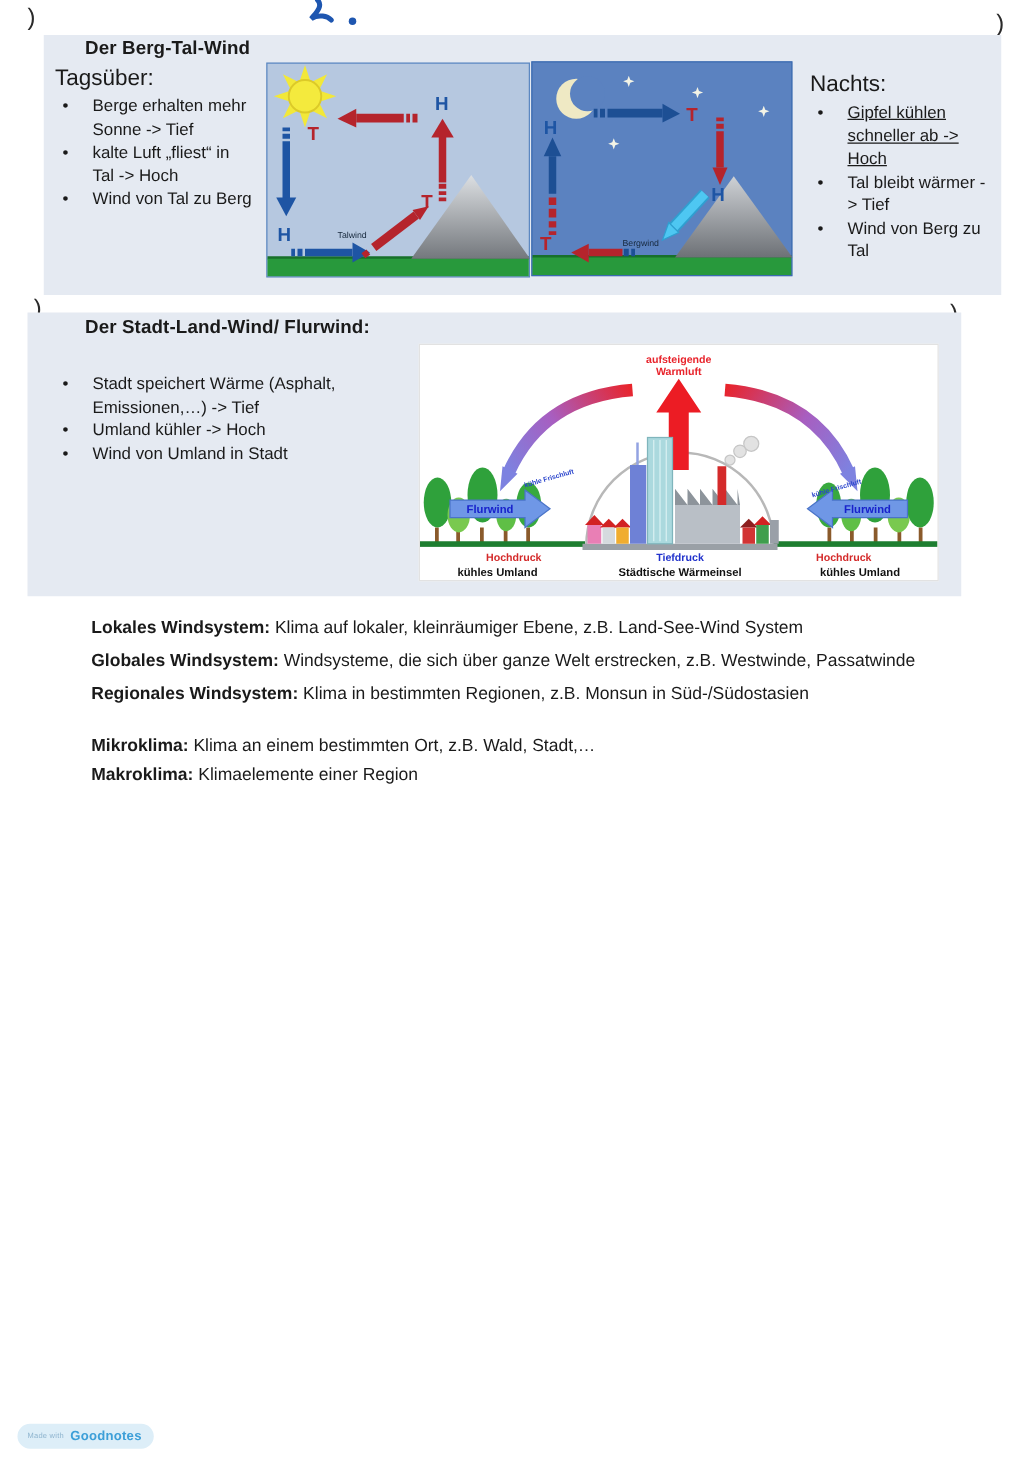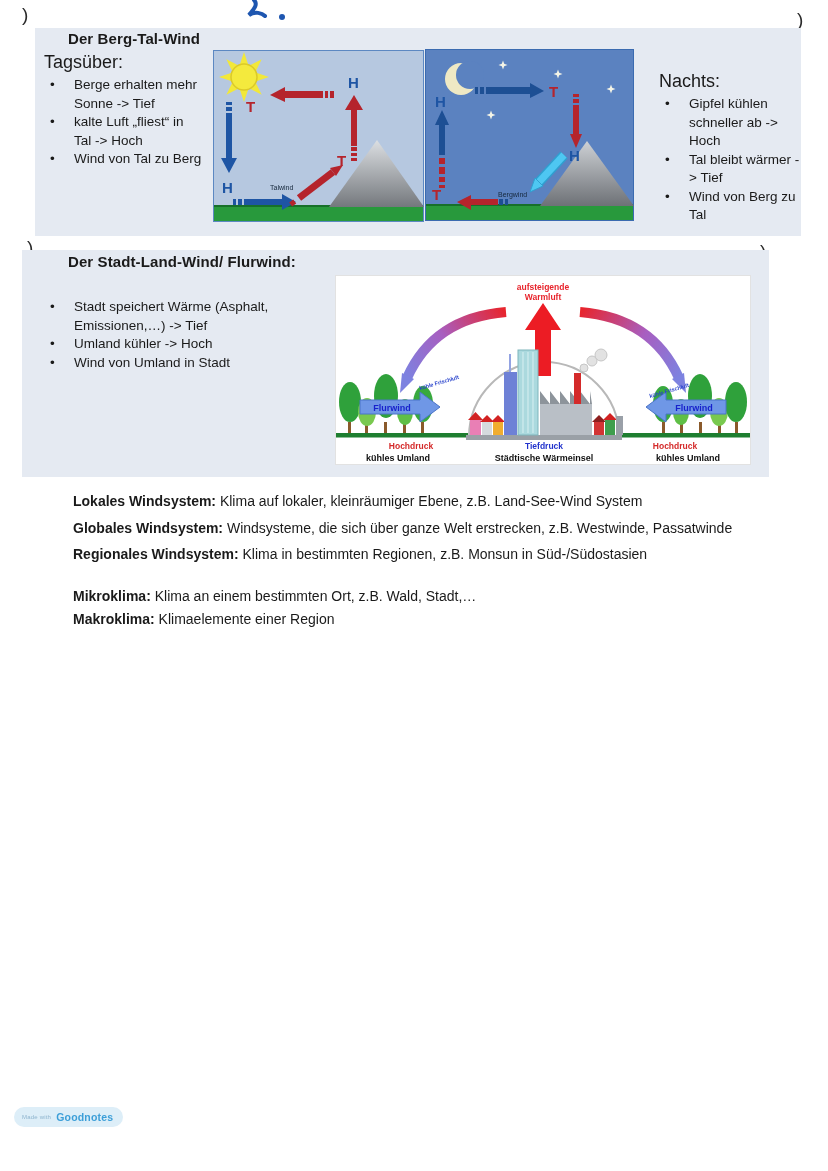--- a/index.html
+++ b/index.html
@@ -24,21 +24,21 @@
   .tT { fill:#b5242c; font-weight:bold; font-size:15px; }
   .smallLabel { fill:#16283c; font-size:7px; }
   .warm { fill:#e8242c; font-weight:bold; font-size:8.5px; text-anchor:middle; }
   .flurT { fill:#1822cc; font-weight:bold; font-size:9px; text-anchor:middle; }
   .freshT { fill:#2a44cc; font-size:5.5px; font-weight:bold; }
   .presR { fill:#d42a2a; font-weight:bold; font-size:8.5px; text-anchor:middle; }
   .presB { fill:#2233cc; font-weight:bold; font-size:8.5px; text-anchor:middle; }
   .groundLbl { fill:#111; font-weight:bold; font-size:9px; text-anchor:middle; }
   
   .gn-badge {
-    position:absolute; left:14px; top:1107px; height:20px; padding:0 10px 0 8px;
+    position:absolute; left:14px; top:1139px; height:20px; padding:0 10px 0 8px;
     background:#ddeef8; border-radius:11px; display:flex; align-items:center; gap:5px;
   }
   .gn-made { font-size:6px; color:#8fb5cf; letter-spacing:.2px; }
   .gn-brand { font-size:10.5px; color:#3d9fd8; font-weight:600; letter-spacing:.2px; }
 </style>
 </head>
 <body>
 
 <svg class="abs" style="left:240px; top:0; width:70px; height:22px;" viewBox="0 0 70 22">
   <path d="M 14,0 C 19,5 12,11 9,15 C 15,11 22,13 25,16" fill="none" stroke="#1e56b0" stroke-width="4" stroke-linecap="round"></path>
@@ -195,26 +195,26 @@
 
   <g>
     <rect x="74" y="150" width="4" height="6" fill="#1d4f94"></rect>
       <rect x="80" y="150" width="3" height="6" fill="#1d4f94"></rect>
     <rect x="46" y="150" width="27" height="6" fill="#b5242c"></rect>
     <polygon points="46,146 46,161 32,153" fill="#b5242c"></polygon>
   </g>
   <text x="7" y="151" class="tT">T</text>
 </svg>
 
-<div class="abs" style="left:648px; top:71px; width:160px;margin-left:11px;">
+<div class="abs" style="left:648px; top:57px; width:160px;">
   <div class="colhead">Nachts:</div>
   <ul class="blist">
     <li>
         <span class="dot">•</span>
-        <span style="width:116px;">Gipfel kühlen schneller ab -&gt; Hoch</span>
+        <span style="width:116px;text-decoration:underline;">Gipfel kühlen schneller ab -&gt; Hoch</span>
       </li>
     <li>
         <span class="dot">•</span>
         <span style="width:116px;">Tal bleibt wärmer -&gt; Tief</span>
       </li>
     <li>
         <span class="dot">•</span>
         <span style="width:116px;">Wind von Berg zu Tal</span>
       </li>
   </ul>

